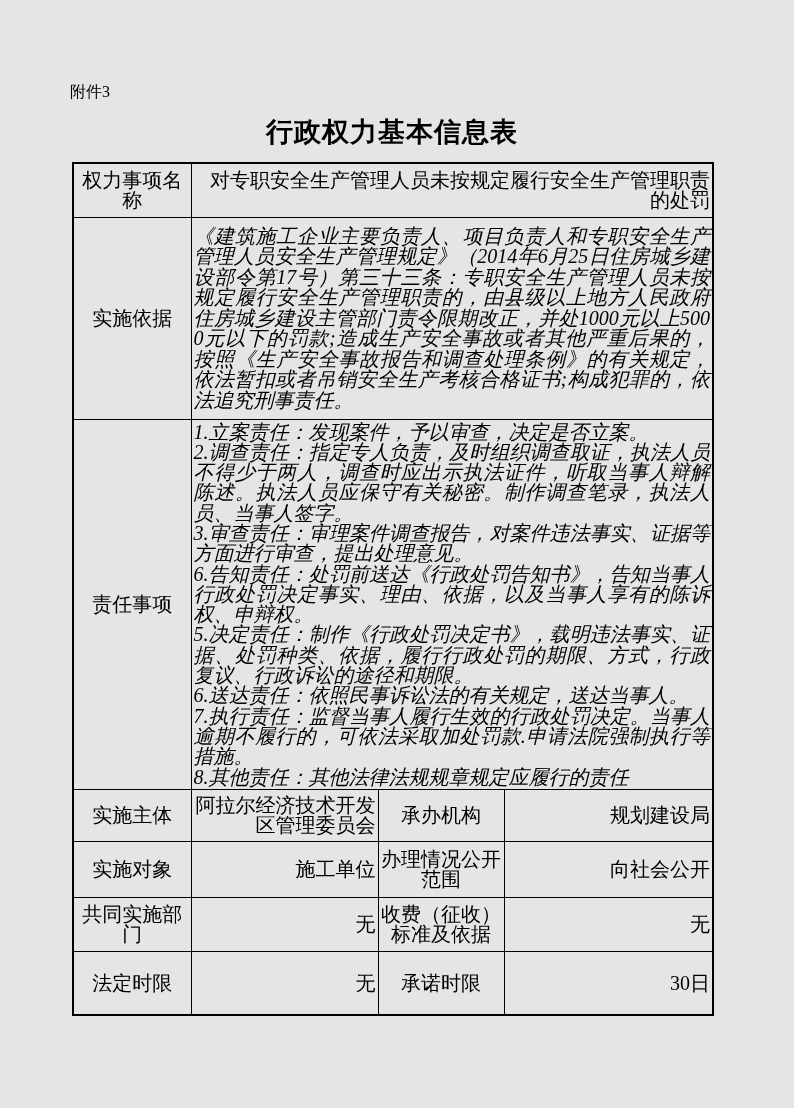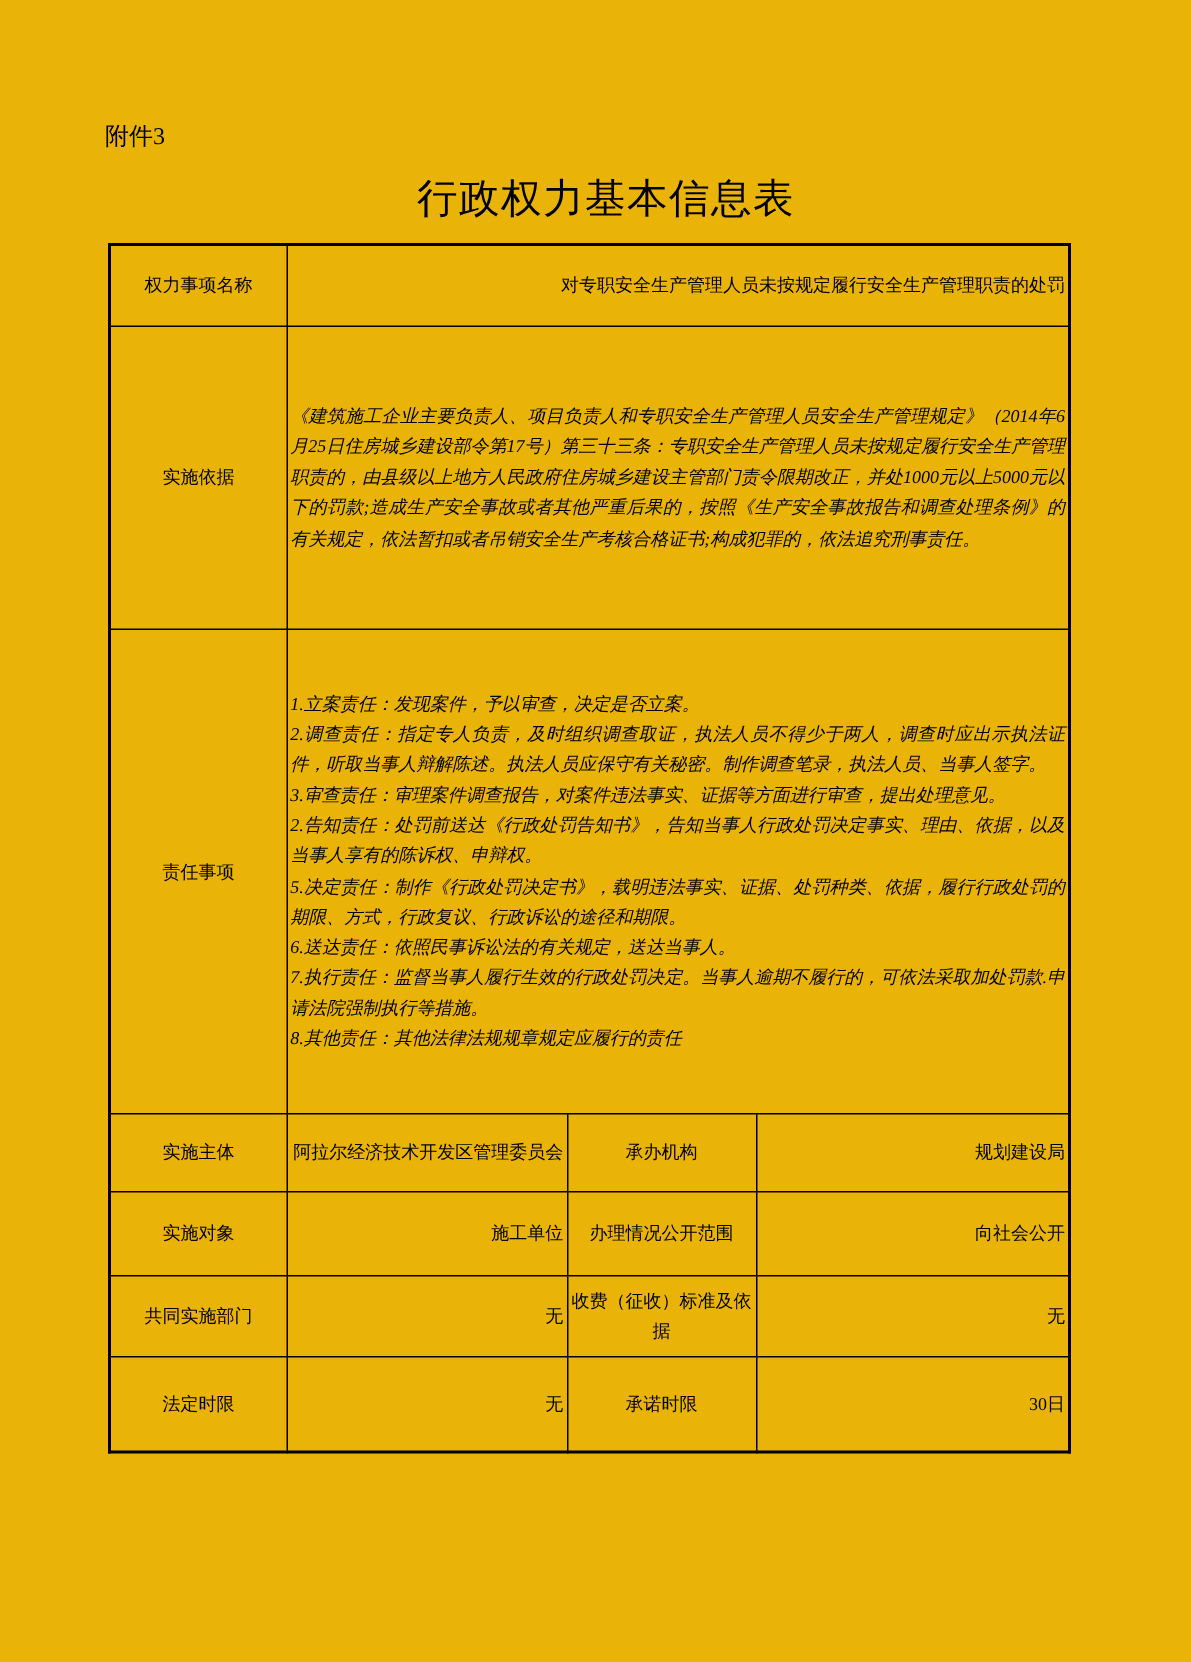--- a/index.html
+++ b/index.html
@@ -1,43 +1,43 @@
 <!DOCTYPE html>
 <html><head>
 <meta charset="utf-8">
 <style>
   html,body{margin:0;padding:0;background:#ffffff;}
   .page{
     position:relative;
     width:794px;height:1108px;
-    background:#eab308;
+    background:#e5e5e5;
     font-family:"Liberation Serif","DejaVu Serif",serif;
     color:#000;
     overflow:hidden;
   }
   .attachment{
     position:absolute;left:70px;top:82px;
     font-size:16px;line-height:20px;
   }
   .doc-title{
-    position:absolute;left:84px;top:114px;width:640px;
+    position:absolute;left:72px;top:114px;width:640px;
     text-align:center;
-    font-size:27px;font-weight:normal;
+    font-size:27px;font-weight:bold;
     letter-spacing:1px;
   }
   table.info{
     position:absolute;left:72px;top:162px;
     width:640px;
     border-collapse:collapse;
     table-layout:fixed;
     border:2px solid #000;
   }
   table.info td{
     border:1px solid #000;
-    font-size:12px;
+    font-size:20px;
     vertical-align:middle;
     padding:2px;
     word-break:break-all;
     overflow:hidden;
   }
   td.label{
     text-align:center;
     line-height:20px;
   }
   td.val-center{
@@ -87,21 +87,21 @@
       <td class="label">实施依据</td>
       <td class="val-block" colspan="3">《建筑施工企业主要负责人、项目负责人和专职安全生产管理人员安全生产管理规定》（2014年6月25日住房城乡建设部令第17号）第三十三条：专职安全生产管理人员未按规定履行安全生产管理职责的，由县级以上地方人民政府住房城乡建设主管部门责令限期改正，并处1000元以上5000元以下的罚款;造成生产安全事故或者其他严重后果的，按照《生产安全事故报告和调查处理条例》的有关规定，依法暂扣或者吊销安全生产考核合格证书;构成犯罪的，依法追究刑事责任。</td>
     </tr>
 
     <tr style="height:323px">
       <td class="label">责任事项</td>
       <td class="val-items" colspan="3">
         <div>1.立案责任：发现案件，予以审查，决定是否立案。</div>
         <div>2.调查责任：指定专人负责，及时组织调查取证，执法人员不得少于两人，调查时应出示执法证件，听取当事人辩解陈述。执法人员应保守有关秘密。制作调查笔录，执法人员、当事人签字。</div>
         <div>3.审查责任：审理案件调查报告，对案件违法事实、证据等方面进行审查，提出处理意见。</div>
-        <div>2.告知责任：处罚前送达《行政处罚告知书》，告知当事人行政处罚决定事实、理由、依据，以及当事人享有的陈诉权、申辩权。</div>
+        <div>6.告知责任：处罚前送达《行政处罚告知书》，告知当事人行政处罚决定事实、理由、依据，以及当事人享有的陈诉权、申辩权。</div>
         <div>5.决定责任：制作《行政处罚决定书》，载明违法事实、证据、处罚种类、依据，履行行政处罚的期限、方式，行政复议、行政诉讼的途径和期限。</div>
         <div>6.送达责任：依照民事诉讼法的有关规定，送达当事人。</div>
         <div>7.执行责任：监督当事人履行生效的行政处罚决定。当事人逾期不履行的，可依法采取加处罚款.申请法院强制执行等措施。</div>
         <div>8.其他责任：其他法律法规规章规定应履行的责任</div>
       </td>
     </tr>
 
     <tr style="height:52px">
       <td class="label">实施主体</td>
       <td class="val-center">阿拉尔经济技术开发区管理委员会</td>

